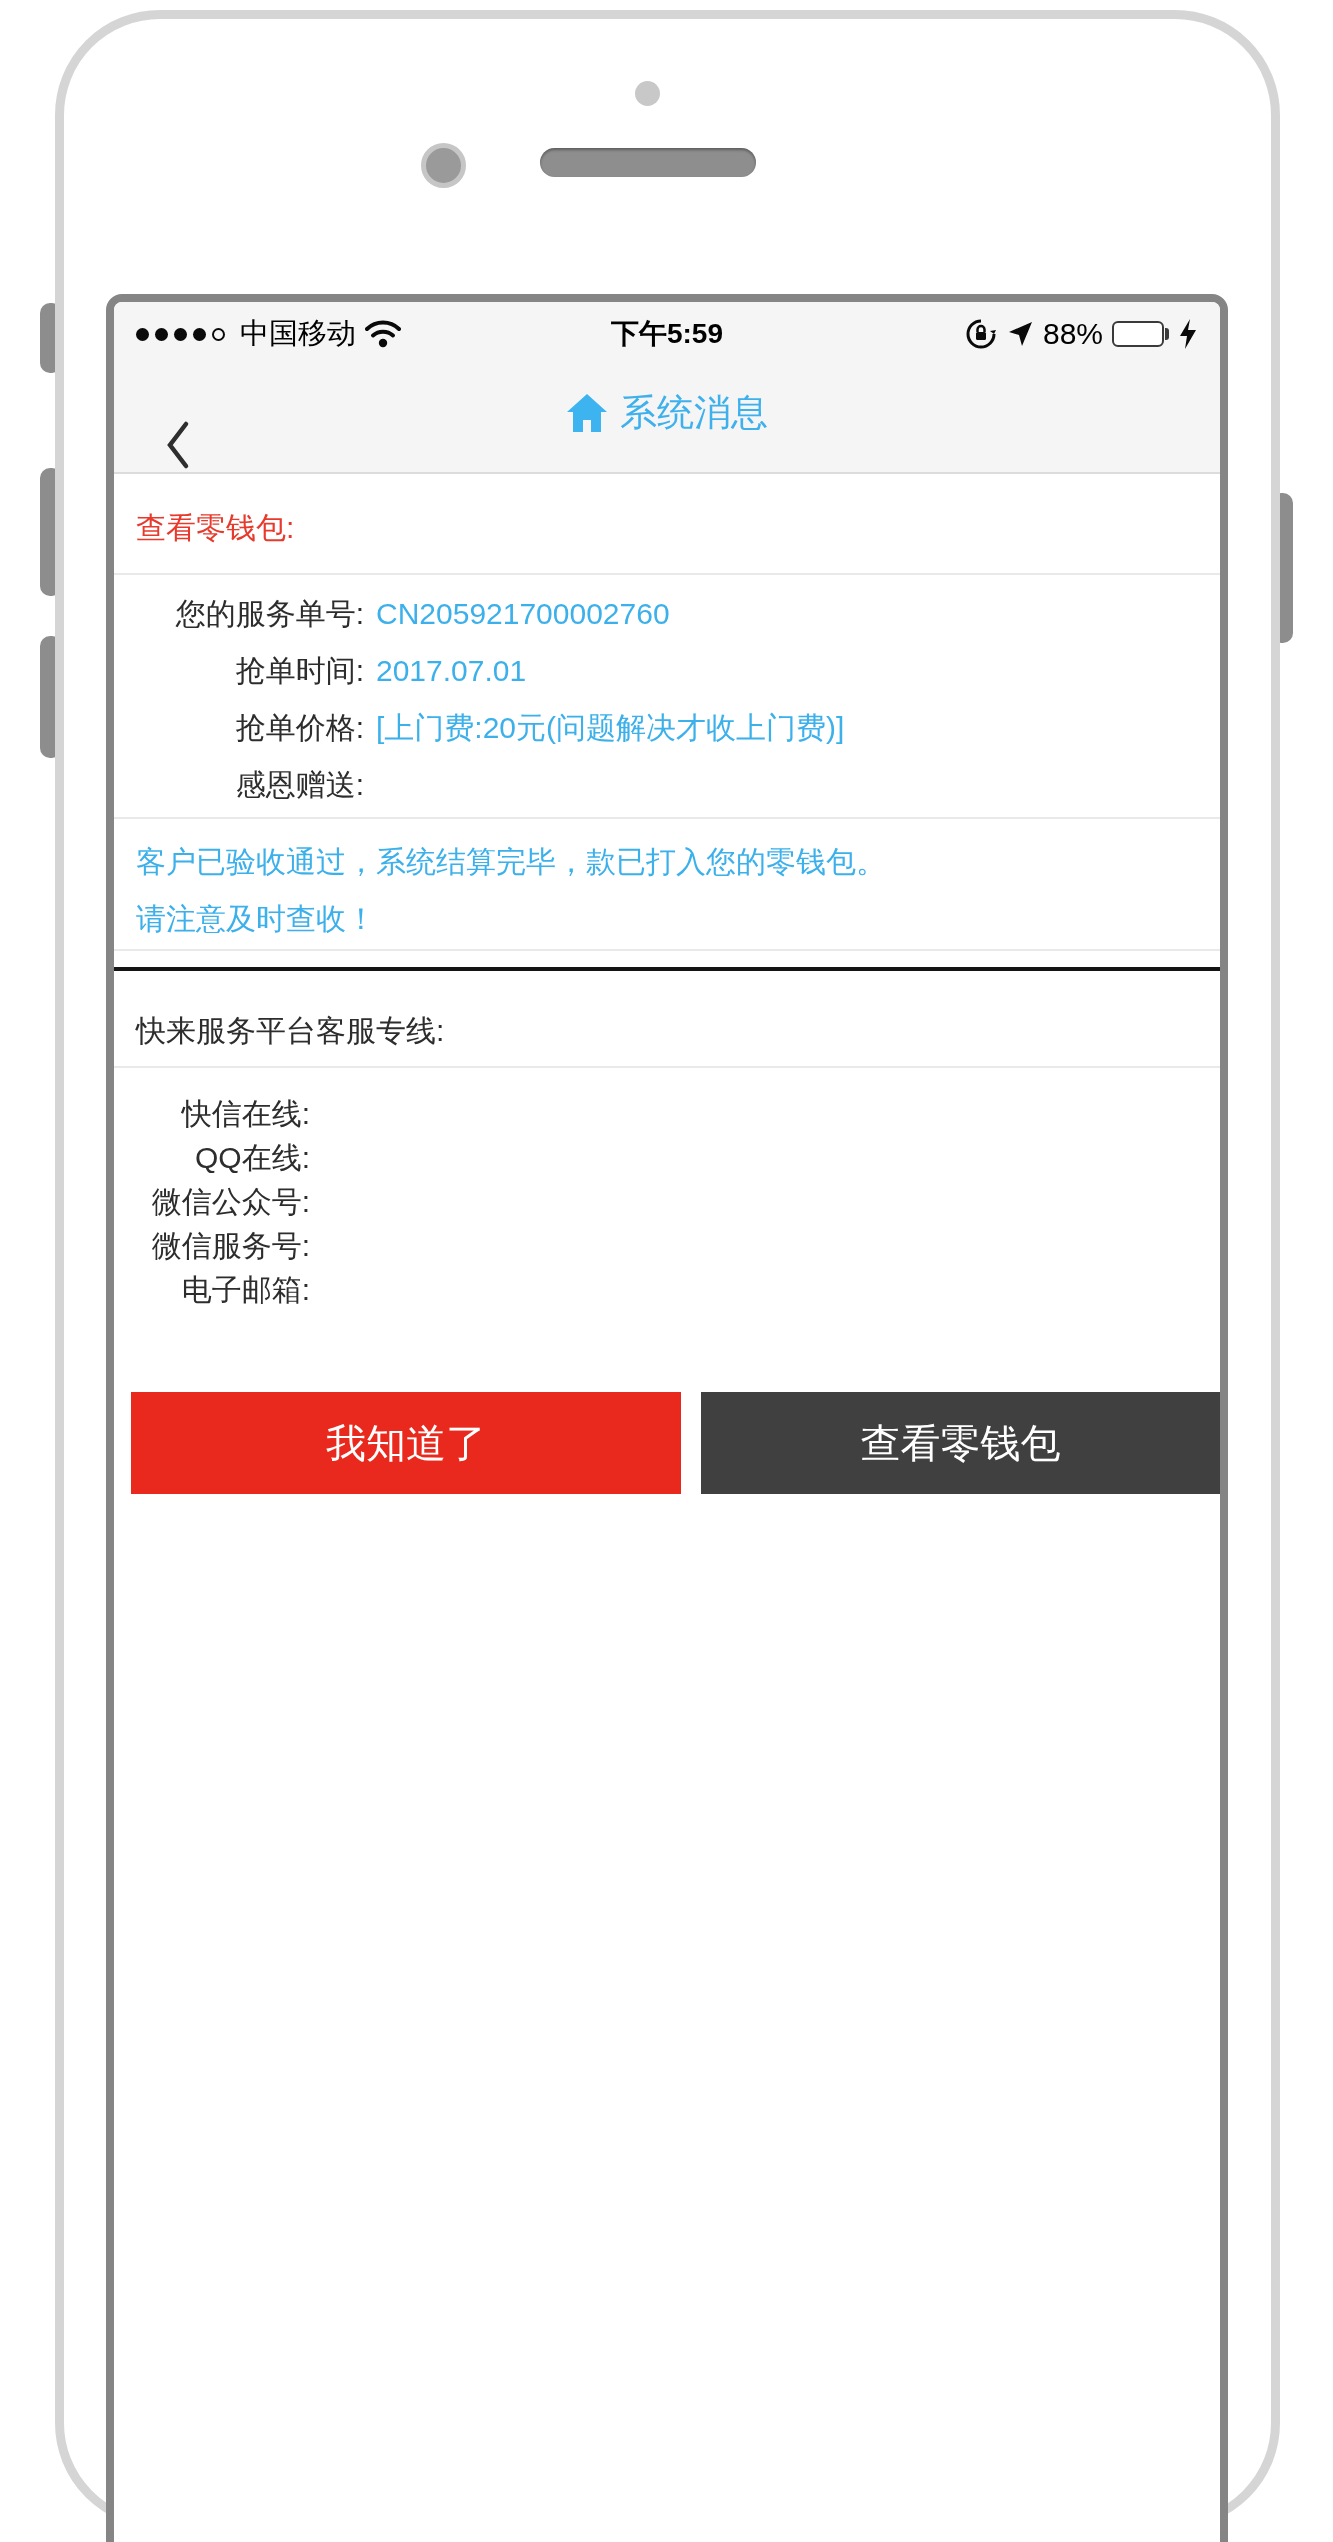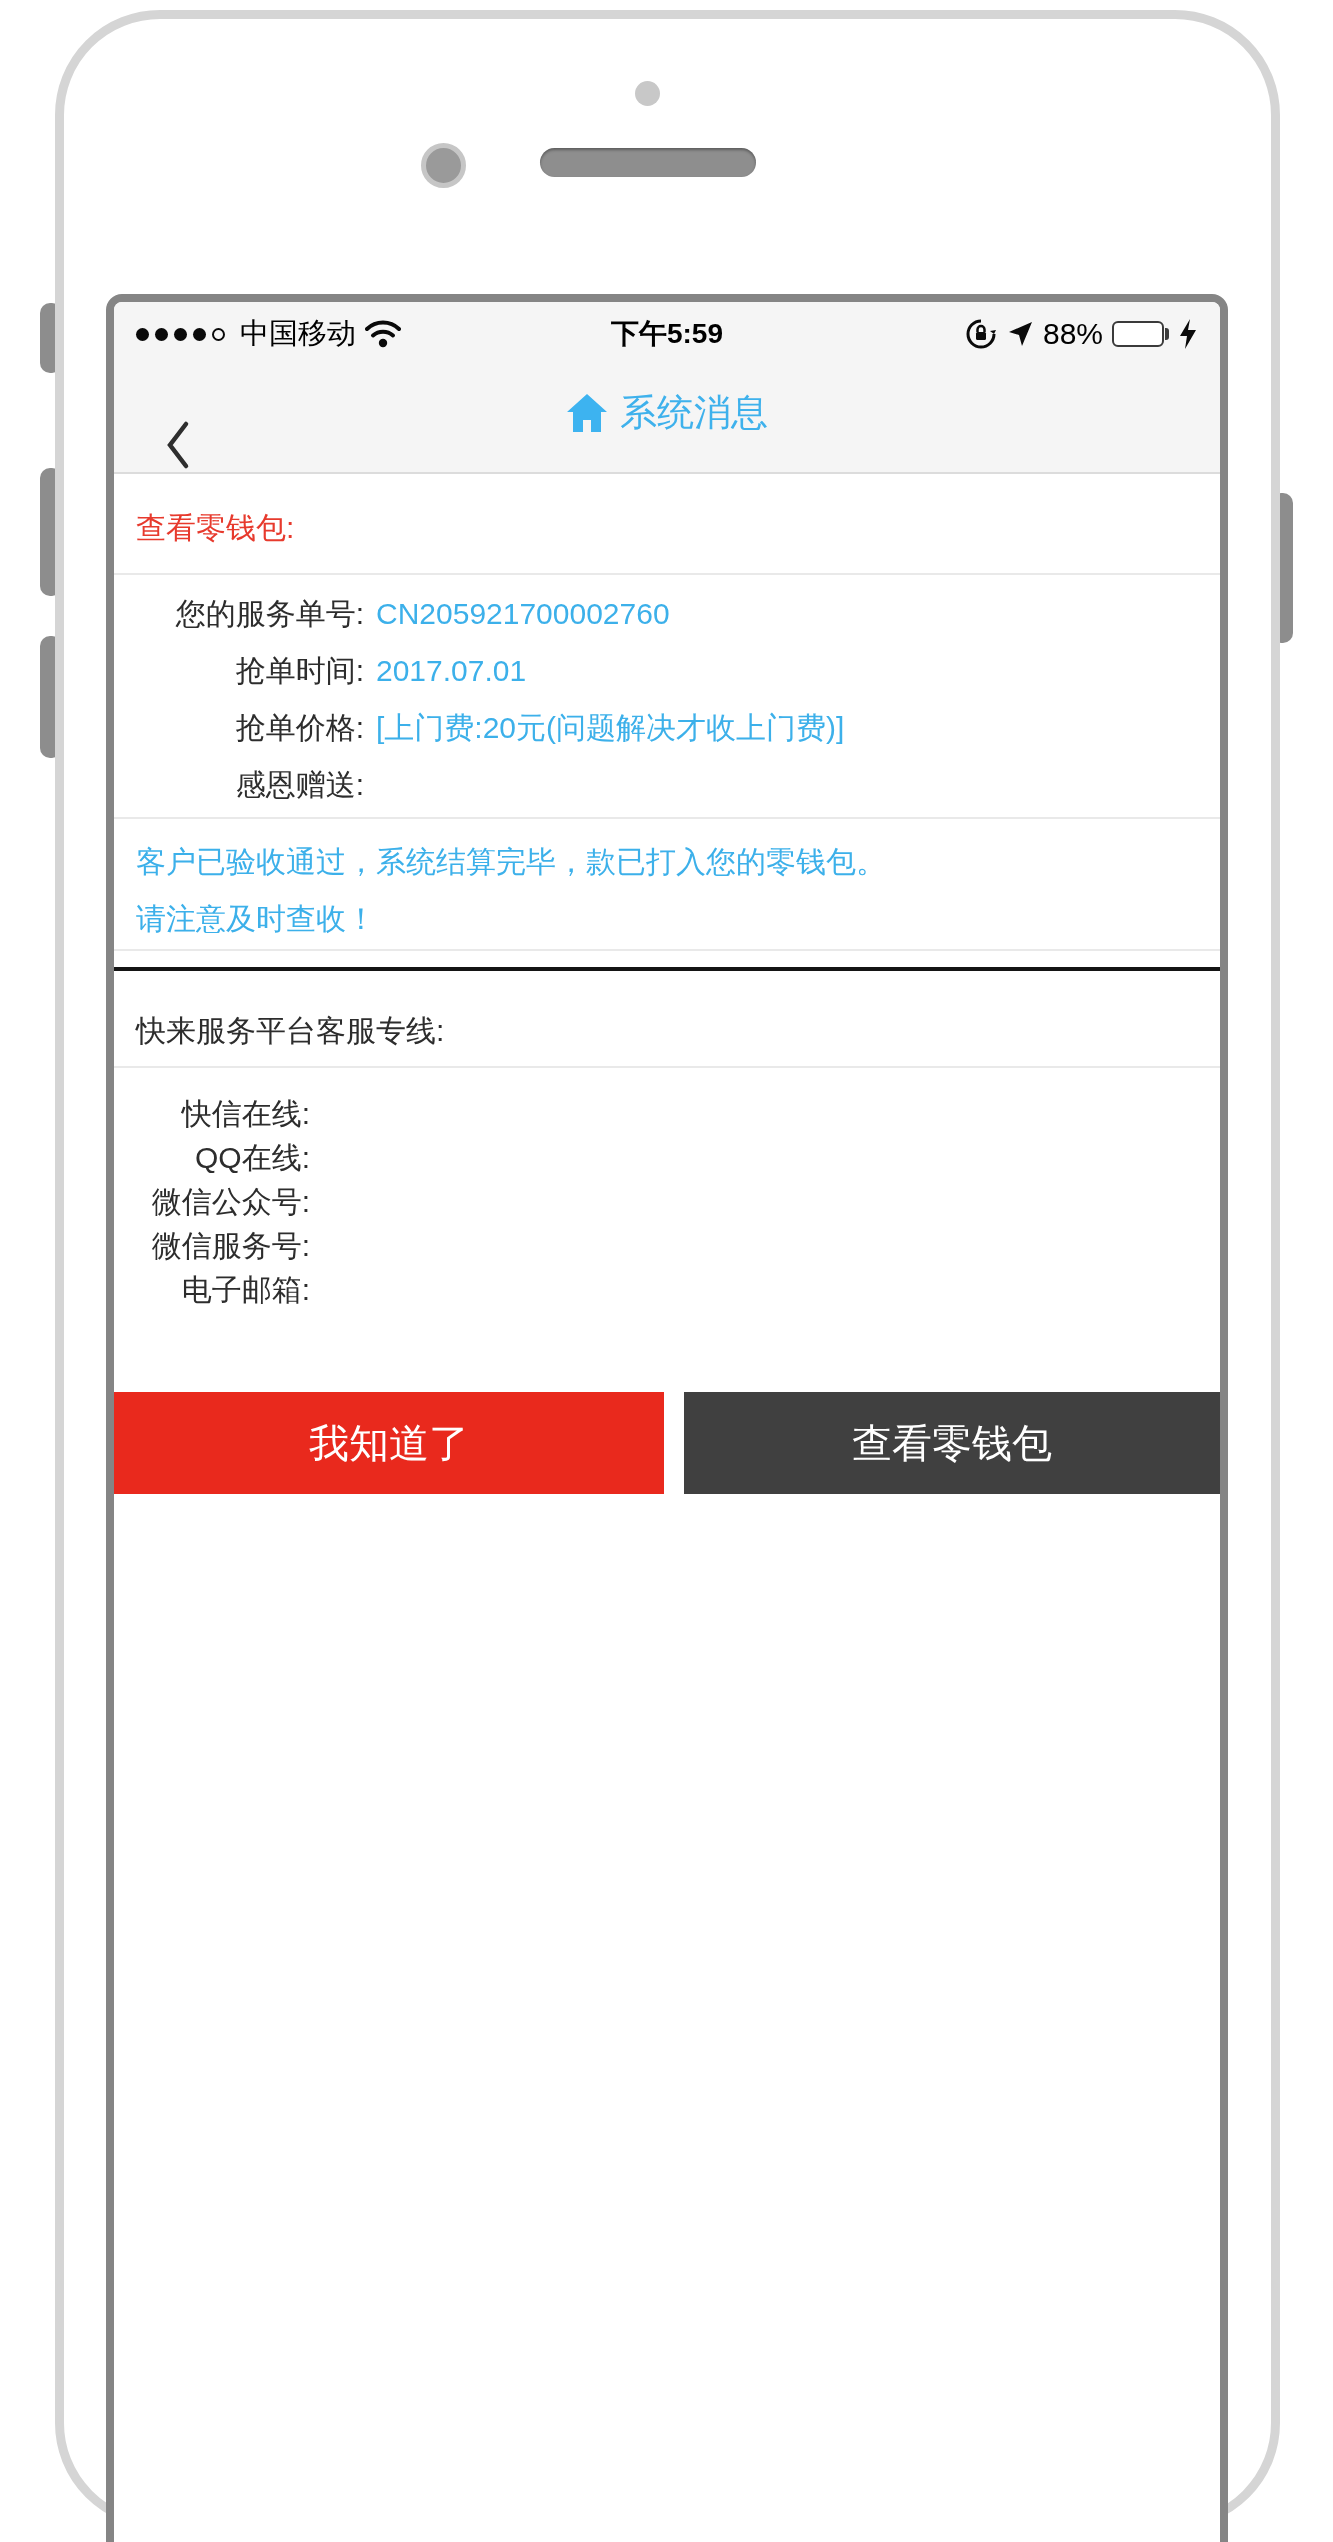--- a/index.html
+++ b/index.html
@@ -55,21 +55,21 @@
   .details{padding:10px 0 4px;border-bottom:2px solid #e9e9e9;}
   .drow{display:flex;line-height:57px;}
   .dlabel{width:250px;text-align:right;color:#2d2d2d;flex:none;}
   .dvalue{color:#3cb0ea;margin-left:12px;}
   .message{padding:14px 22px 2px;line-height:57px;color:#3cb0ea;border-bottom:2px solid #e9e9e9;}
   .black-hr{height:4px;background:#141414;margin-top:16px;}
   .service-title{padding:40px 22px 14px;color:#2d2d2d;border-bottom:2px solid #e9e9e9;}
   .contacts{padding-top:24px;}
   .crow{line-height:44px;display:flex;}
   .clabel{width:196px;text-align:right;color:#2d2d2d;flex:none;}
-  .btn-row{display:flex;gap:20px;margin-top:80px;height:102px;}
+  .btn-row{display:flex;gap:20px;margin-top:80px;height:102px;padding-left:17px;}
   .big-btn{color:#ffffff;font-size:40px;display:flex;align-items:center;justify-content:center;border:none;cursor:pointer;}
   .btn-confirm{width:550px;background:#e9291d;}
   .btn-wallet{flex:1;background:#404040;}
   svg{display:block;}
 </style>
 </head>
 <body>
 
 <div class="side-btn btn-mute"></div>
 <div class="side-btn btn-volup"></div>

